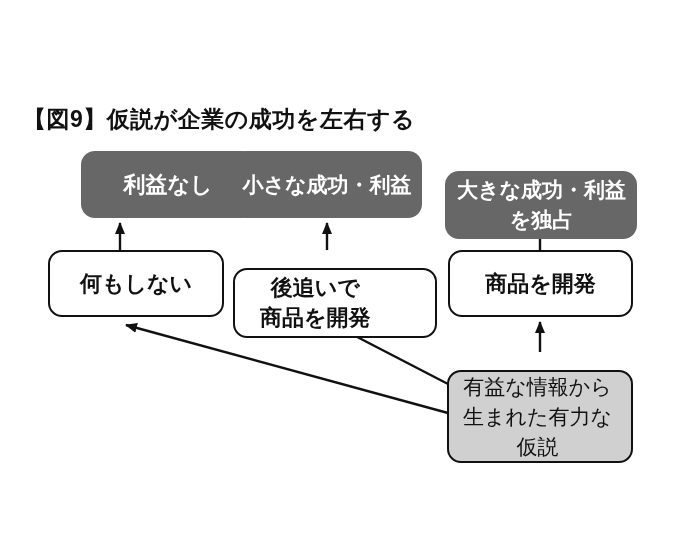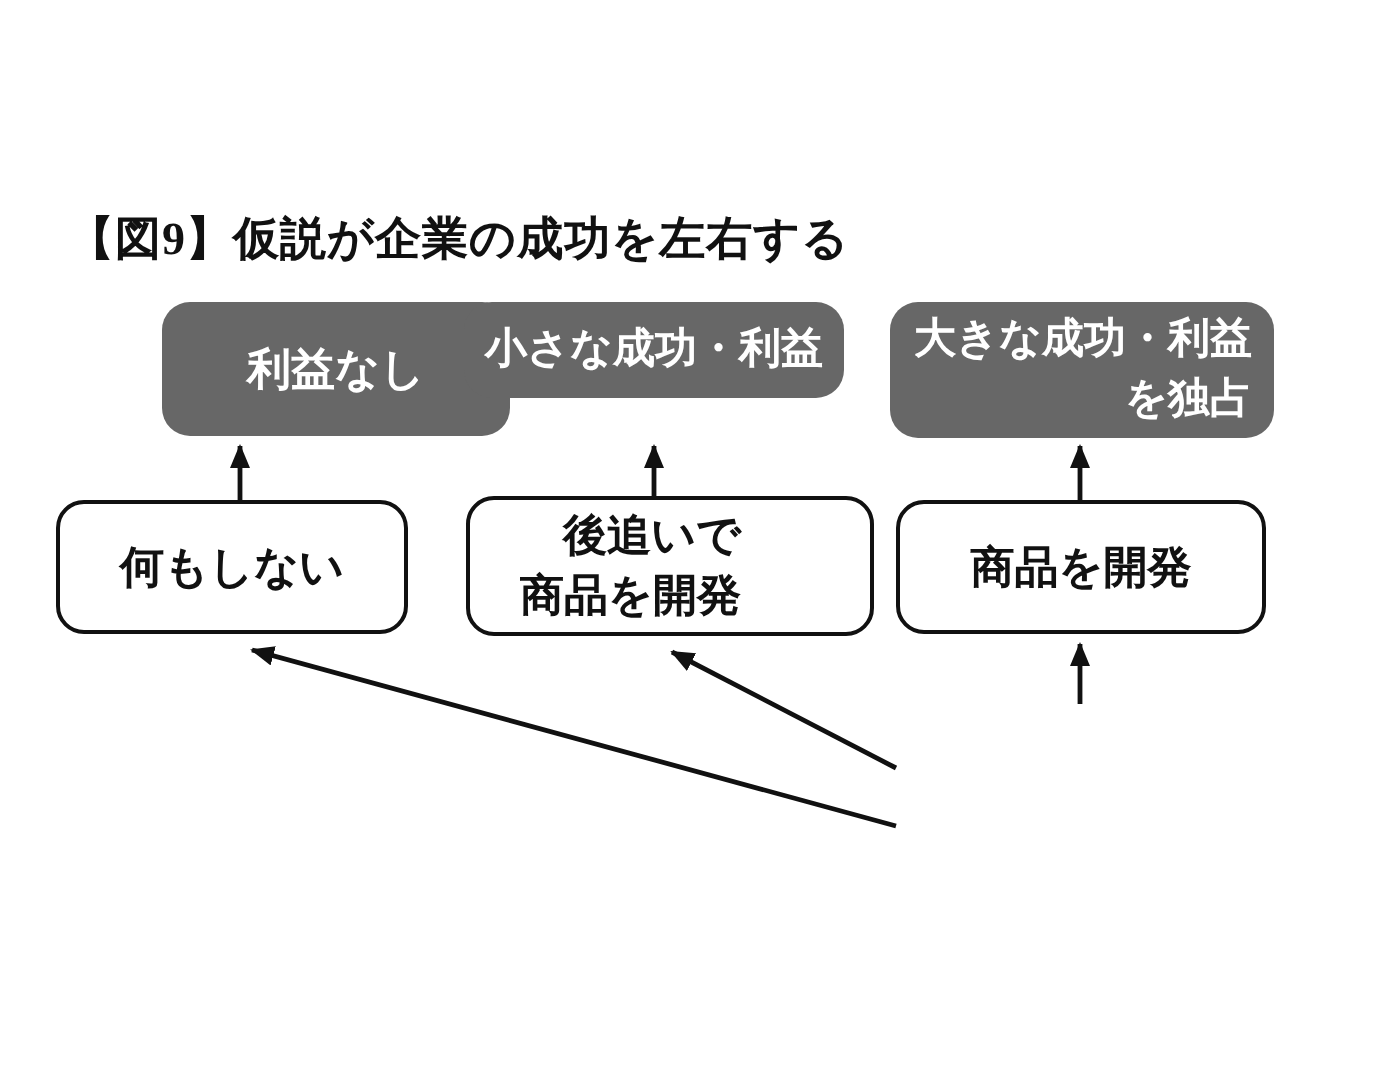--- a/index.html
+++ b/index.html
@@ -19,27 +19,26 @@
   }
   .canvas {
     position: relative;
     width: 700px;
     height: 534px;
     background: var(--background);
     overflow: hidden;
   }
   .title {
     position: absolute;
-    left: 34px;
+    left: 23px;
     top: 104px;
     font-size: 23px;
     font-weight: 700;
     letter-spacing: 0.5px;
     white-space: nowrap;
-    font-family: Liberation Serif, serif;
   }
   .box {
     position: absolute;
     display: flex;
     align-items: center;
     justify-content: center;
     border-radius: 14px;
     font-size: 22px;
     font-weight: 600;
     line-height: 30px;
@@ -53,26 +52,27 @@
   .action {
     background: var(--action-bg);
     border: 2px solid var(--line);
   }
   .hypothesis {
     background: var(--hypothesis-bg);
     border: 2px solid var(--line);
   }
   .align-left {
     justify-content: flex-start;
-    text-align: right;
+    text-align: center;
+    margin-top: 20px;
   }
   #b-outcome-none  { left: 33px;  top: 151px; width: 174px; height: 67px; margin-left: 48px; }
-  #b-outcome-small { left: 232px; top: 151px; width: 190px; height: 48px; font-size: 21px; }
+  #b-outcome-small { left: 232px; top: 151px; width: 190px; height: 67px; font-size: 21px; }
   #b-outcome-big   { left: 445px; top: 151px; width: 192px; height: 68px; padding-left: 12px; font-size: 21px; }
-  #b-action-nothing { left: 28px;  top: 250px; width: 176px; height: 67px; }
+  #b-action-nothing { left: 48px;  top: 250px; width: 176px; height: 67px; }
   #b-action-follow  { left: 233px; top: 248px; width: 204px; height: 70px; padding-left: 25px; }
   #b-action-develop { left: 448px; top: 250px; width: 185px; height: 67px; }
   #b-hypothesis     { left: 447px; top: 350px; width: 186px; height: 93px; padding-left: 14px; font-size: 21px; font-weight: 500; }
   svg.arrows {
     position: absolute;
     inset: 0;
     width: 700px;
     height: 534px;
     pointer-events: none;
   }
@@ -122,14 +122,19 @@
 
   <div id="b-action-follow" class="box action align-left">
     <span>後追いで
 商品を開発</span>
   </div>
 
   <div id="b-action-develop" class="box action">
     <span>商品を開発</span>
   </div>
 
+  <div id="b-hypothesis" class="box hypothesis align-left">
+    <span>有益な情報から
+生まれた有力な
+仮説</span>
+  </div>
 
 </div>
 
 </body></html>

